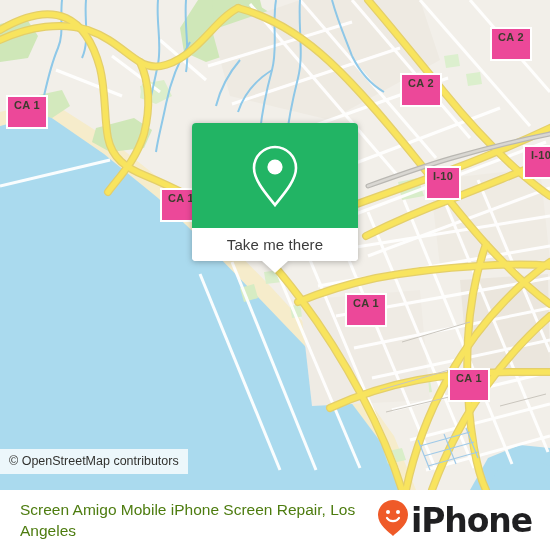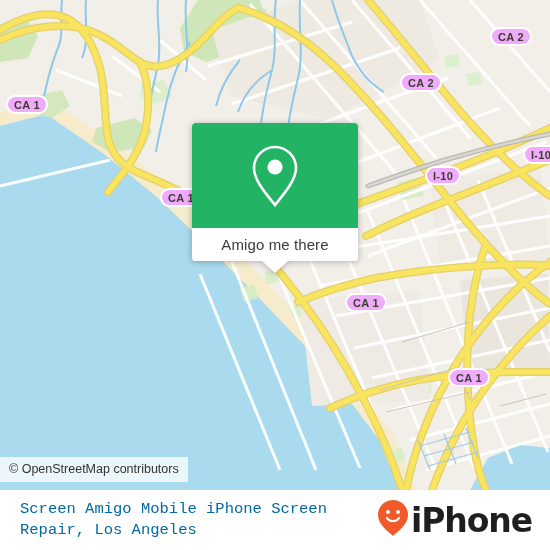--- a/index.html
+++ b/index.html
@@ -33,40 +33,40 @@
   #map-svg {
     position: absolute;
     left: 0;
     top: 0;
     display: block;
   }
 
   
   .shield {
     position: absolute;
-    background: #f0abfc;
+    background: #ec4899;
     border: 2px solid #ffffff;
-    border-radius: 11px;
+    border-radius: 0;
     color: #3d3d2e;
     font-family: "Liberation Sans", sans-serif;
     font-weight: bold;
     font-size: 11px;
     line-height: 1;
-    padding: 3px 6px 1px 6px;
+    padding: 3px 6px 16px 6px;
     letter-spacing: 0.3px;
     white-space: nowrap;
     box-sizing: border-box;
     text-align: center;
   }
 
   
   #attribution {
     position: absolute;
     left: 0;
-    bottom: 8px;
+    bottom: 16px;
     background: rgba(255,255,255,0.78);
     color: #32322f;
     font-size: 12.5px;
     line-height: 1;
     padding: 6px 9px 7px 9px;
     font-family: "Liberation Sans", sans-serif;
     white-space: nowrap;
   }
 
   
@@ -123,24 +123,24 @@
     width: 550px;
     height: 60px;
     background: #ffffff;
     box-sizing: border-box;
     display: flex;
     align-items: center;
     justify-content: space-between;
     padding: 0 18px 0 20px;
   }
   #footer-title {
-    color: #0369a1;
+    color: #4d7c0f;
     font-size: 15.5px;
     line-height: 21px;
-    font-family: Liberation Mono, monospace;
+    font-family: Liberation Sans, sans-serif;
     max-width: 355px;
   }
   #brand {
     display: flex;
     align-items: center;
     gap: 2px;
     flex: none;
   }
   #brand-wordmark {
     color: #1f1f21;
@@ -350,21 +350,21 @@
       <div id="popup-inner">
         <div id="popup-image">
           <span>
             <svg width="52" height="66" viewBox="0 0 52 66" xmlns="http://www.w3.org/2000/svg">
               <path d="M26 4 C14.4 4 5 13.4 5 25 C5 38.5 20 54 26 62 C32 54 47 38.5 47 25 C47 13.4 37.6 4 26 4 Z" fill="none" stroke="#ffffff" stroke-width="2.6"></path>
               <circle cx="26" cy="24" r="7.6" fill="#ffffff"></circle>
             </svg>
           </span>
         </div>
         <div id="popup-label">
-          <span>Amigo me there</span>
+          <span>Take me there</span>
         </div>
       </div>
       <div id="popup-tail"></div>
     </div>
 
     <div id="attribution">© OpenStreetMap contributors</div>
   </div>
 
   <div id="footer">
     <div id="footer-title">Screen Amigo Mobile iPhone Screen Repair, Los Angeles</div>

